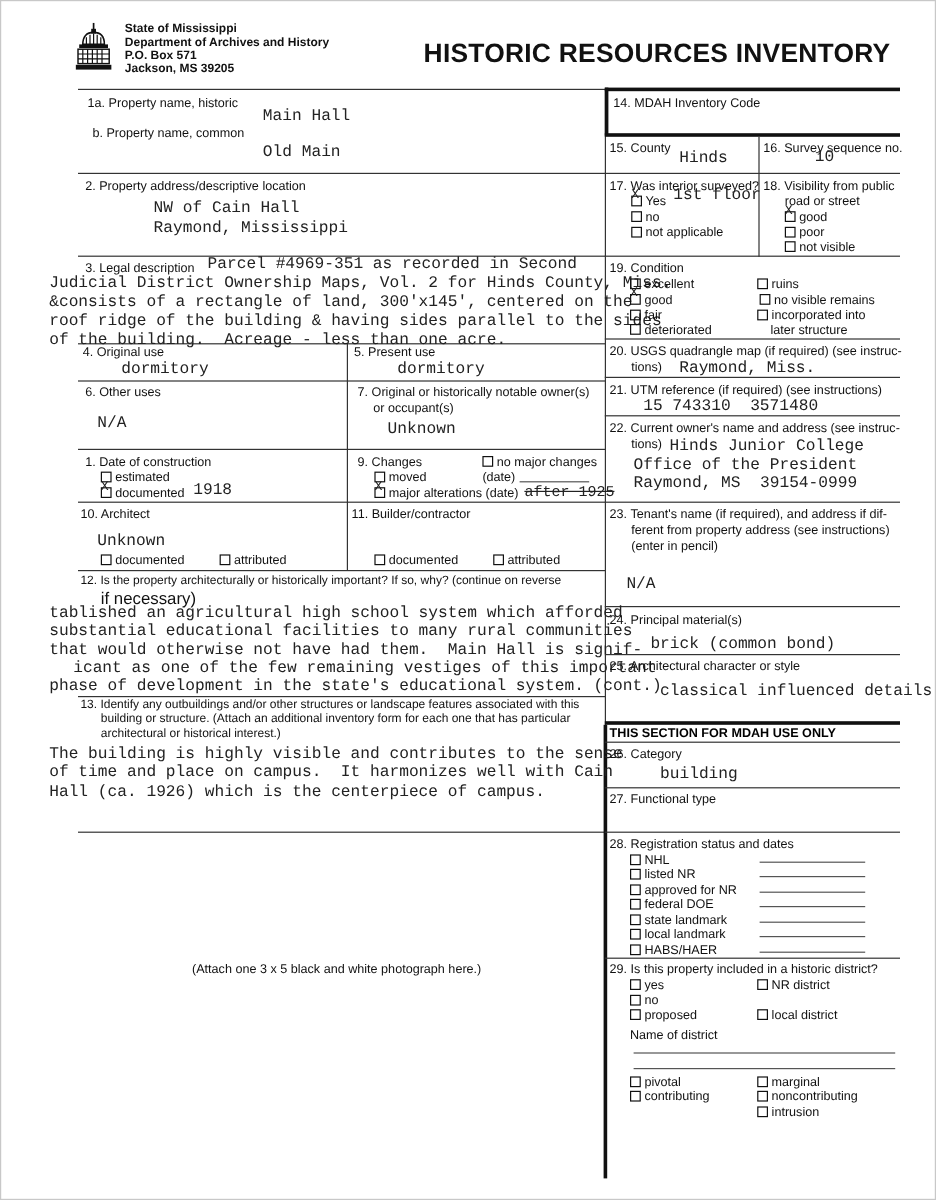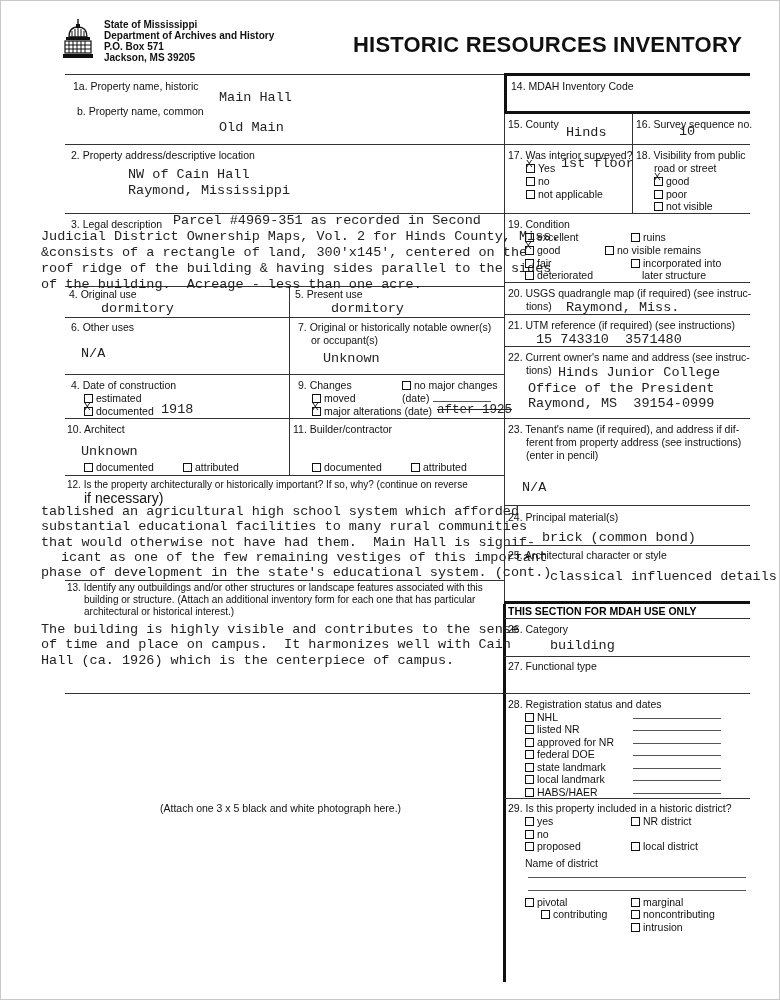--- a/index.html
+++ b/index.html
@@ -106,21 +106,21 @@
   <div class="val" style="left:100px;top:300px;">dormitory</div>
   <div class="lbl" style="left:294px;top:287px;">5. Present use</div>
   <div class="val" style="left:330px;top:300px;">dormitory</div>
 
   <div class="lbl" style="left:70px;top:320px;">6.  Other uses</div>
   <div class="val" style="left:80px;top:345px;">N/A</div>
   <div class="lbl" style="left:297px;top:320px;">7.  Original or historically notable owner(s)</div>
   <div class="lbl" style="left:310px;top:333px;">or occupant(s)</div>
   <div class="val" style="left:322px;top:350px;">Unknown</div>
 
-  <div class="lbl" style="left:70px;top:378px;">4.  Date of construction</div>
+  <div class="lbl" style="left:70px;top:378px;">1.  Date of construction</div>
   <div class="lbl" style="left:83px;top:391px;"><span class="cb"></span><span>estimated</span></div>
   <div class="lbl" style="left:83px;top:404px;"><span class="cb checked"></span><span>documented</span></div>
   <div class="val" style="left:160px;top:401px;">1918</div>
 
   <div class="lbl" style="left:297px;top:378px;">9.  Changes</div>
   <div class="lbl" style="left:401px;top:378px;"><span class="cb"></span><span>no major changes</span></div>
   <div class="lbl" style="left:311px;top:391px;"><span class="cb"></span><span>moved</span></div>
   <div class="lbl" style="left:401px;top:391px;">(date)</div>
   <div class="uline" style="left:432px;top:400px;width:58px;"></div>
   <div class="lbl" style="left:311px;top:404px;"><span class="cb checked"></span><span>major alterations (date)</span></div>
@@ -172,21 +172,21 @@
   <div class="lbl" style="left:653px;top:174px;"><span class="cb checked"></span><span>good</span></div>
   <div class="lbl" style="left:653px;top:187px;"><span class="cb"></span><span>poor</span></div>
   <div class="lbl" style="left:653px;top:199px;"><span class="cb"></span><span>not visible</span></div>
 
   <div class="lbl" style="left:507px;top:217px;">19.  Condition</div>
   <div class="lbl" style="left:524px;top:230px;"><span class="cb"></span><span>excellent</span></div>
   <div class="lbl" style="left:524px;top:243px;"><span class="cb checked"></span><span>good</span></div>
   <div class="lbl" style="left:524px;top:256px;"><span class="cb"></span><span>fair</span></div>
   <div class="lbl" style="left:524px;top:268px;"><span class="cb"></span><span>deteriorated</span></div>
   <div class="lbl" style="left:630px;top:230px;"><span class="cb"></span><span>ruins</span></div>
-  <div class="lbl" style="left:604px;top:243px;"><span class="cb"></span><span>no visible remains</span></div>
+  <div class="lbl" style="left:632px;top:243px;"><span class="cb"></span><span>no visible remains</span></div>
   <div class="lbl" style="left:630px;top:256px;"><span class="cb"></span><span>incorporated into</span></div>
   <div class="lbl" style="left:641px;top:268px;">later structure</div>
 
   <div class="lbl" style="left:507px;top:286px;">20.  USGS quadrangle map (if required) (see instruc-</div>
   <div class="lbl" style="left:525px;top:299px;">tions)</div>
   <div class="val" style="left:565px;top:299px;">Raymond, Miss.</div>
 
   <div class="lbl" style="left:507px;top:318px;">21.  UTM reference (if required) (see instructions)</div>
   <div class="val" style="left:535px;top:331px;white-space:pre;">15 743310  3571480</div>
 
@@ -232,18 +232,18 @@
   <div class="lbl" style="left:507px;top:801px;">29.  Is this property included in a historic district?</div>
   <div class="lbl" style="left:524px;top:814px;"><span class="cb"></span><span>yes</span></div>
   <div class="lbl" style="left:630px;top:814px;"><span class="cb"></span><span>NR district</span></div>
   <div class="lbl" style="left:524px;top:827px;"><span class="cb"></span><span>no</span></div>
   <div class="lbl" style="left:524px;top:839px;"><span class="cb"></span><span>proposed</span></div>
   <div class="lbl" style="left:630px;top:839px;"><span class="cb"></span><span>local district</span></div>
   <div class="lbl" style="left:524px;top:856px;">Name of district</div>
   <div class="uline" style="left:527px;top:876px;width:218px;"></div>
   <div class="uline" style="left:527px;top:889px;width:218px;"></div>
   <div class="lbl" style="left:524px;top:895px;"><span class="cb"></span><span>pivotal</span></div>
-  <div class="lbl" style="left:524px;top:907px;margin-left:16px;"><span class="cb"></span><span>contributing</span></div>
+  <div class="lbl" style="left:524px;top:907px;"><span class="cb"></span><span>contributing</span></div>
   <div class="lbl" style="left:630px;top:895px;"><span class="cb"></span><span>marginal</span></div>
   <div class="lbl" style="left:630px;top:907px;"><span class="cb"></span><span>noncontributing</span></div>
   <div class="lbl" style="left:630px;top:920px;"><span class="cb"></span><span>intrusion</span></div>
 
 </div>
 
 </body></html>

